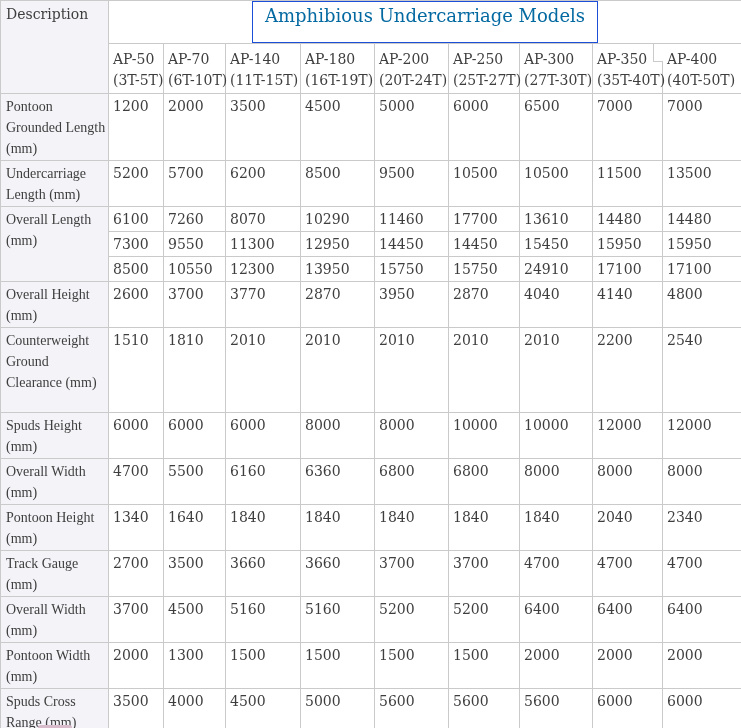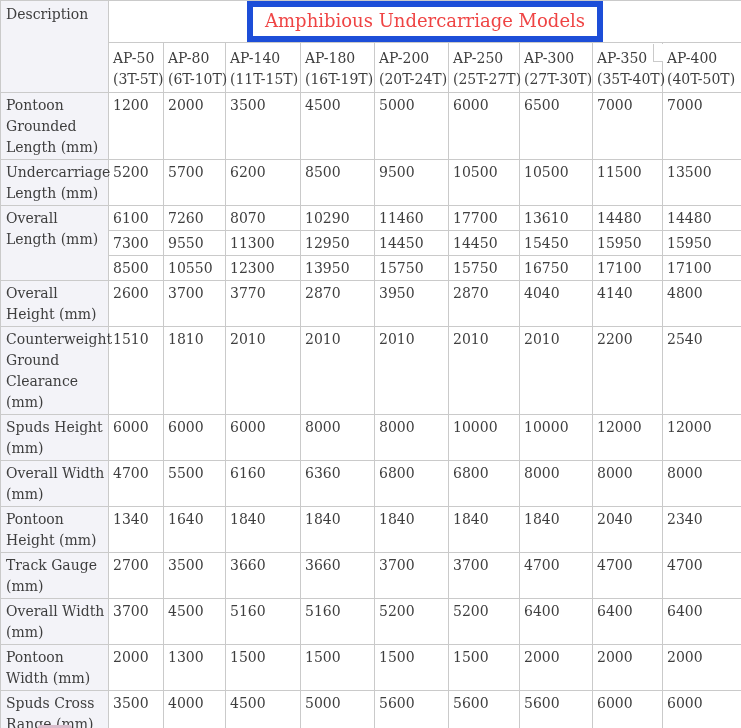--- a/index.html
+++ b/index.html
@@ -17,31 +17,31 @@
     font-size:14px;line-height:21px;color:#3e3e3e;
     background:#ffffff;
     padding:2px 1px 1px 4px;
   }
   td.desc{
     background:#f3f3f8;
     padding-top:3px;padding-left:5px;
   }
   td.label{
     background:#f3f3f8;
-    padding-top:2px;padding-left:5px;padding-right:0;
+    padding-top:2px;padding-left:5px;padding-right:0;font-family:Liberation Serif, serif;
   }
   td.title-cell{
     text-align:center;vertical-align:middle;padding:0;
   }
   .title-box{
     display:inline-block;
-    border:6px solid #1d4ed8;
-    padding:3px 12px 5px 12px;
+    border:1px solid #1d4ed8;
+    padding:3px 12px 16px 12px;
     font-size:18px;
-    color:#ef4444;
+    color:#0369a1;
     background:#ffffff;
   }
   td.model-cell{
     padding-top:5px;white-space:nowrap;overflow:visible;
   }
   td.val{
     white-space:nowrap;overflow:visible;
   }
   .notch{
     position:absolute;left:653px;top:44px;width:9px;height:17px;
@@ -76,21 +76,21 @@
         <td class="title-cell" colspan="9">
           <span class="title-box">Amphibious Undercarriage Models</span>
         </td>
       </tr>
       <tr style="height:50px">
           <td class="model-cell">
             <div>AP-50</div>
             <div>(3T-5T)</div>
           </td>
           <td class="model-cell">
-            <div>AP-80</div>
+            <div>AP-70</div>
             <div>(6T-10T)</div>
           </td>
           <td class="model-cell">
             <div>AP-140</div>
             <div>(11T-15T)</div>
           </td>
           <td class="model-cell">
             <div>AP-180</div>
             <div>(16T-19T)</div>
           </td>
@@ -162,21 +162,21 @@
           <td class="val">15950</td>
           <td class="val">15950</td>
         </tr>
         <tr style="height: 22px;">
           <td class="val">8500</td>
           <td class="val">10550</td>
           <td class="val">12300</td>
           <td class="val">13950</td>
           <td class="val">15750</td>
           <td class="val">15750</td>
-          <td class="val">16750</td>
+          <td class="val">24910</td>
           <td class="val">17100</td>
           <td class="val">17100</td>
         </tr>
         <tr style="height: 42px;">
           <td class="label" rowspan="1">Overall Height (mm)</td>
           <td class="val">2600</td>
           <td class="val">3700</td>
           <td class="val">3770</td>
           <td class="val">2870</td>
           <td class="val">3950</td>

